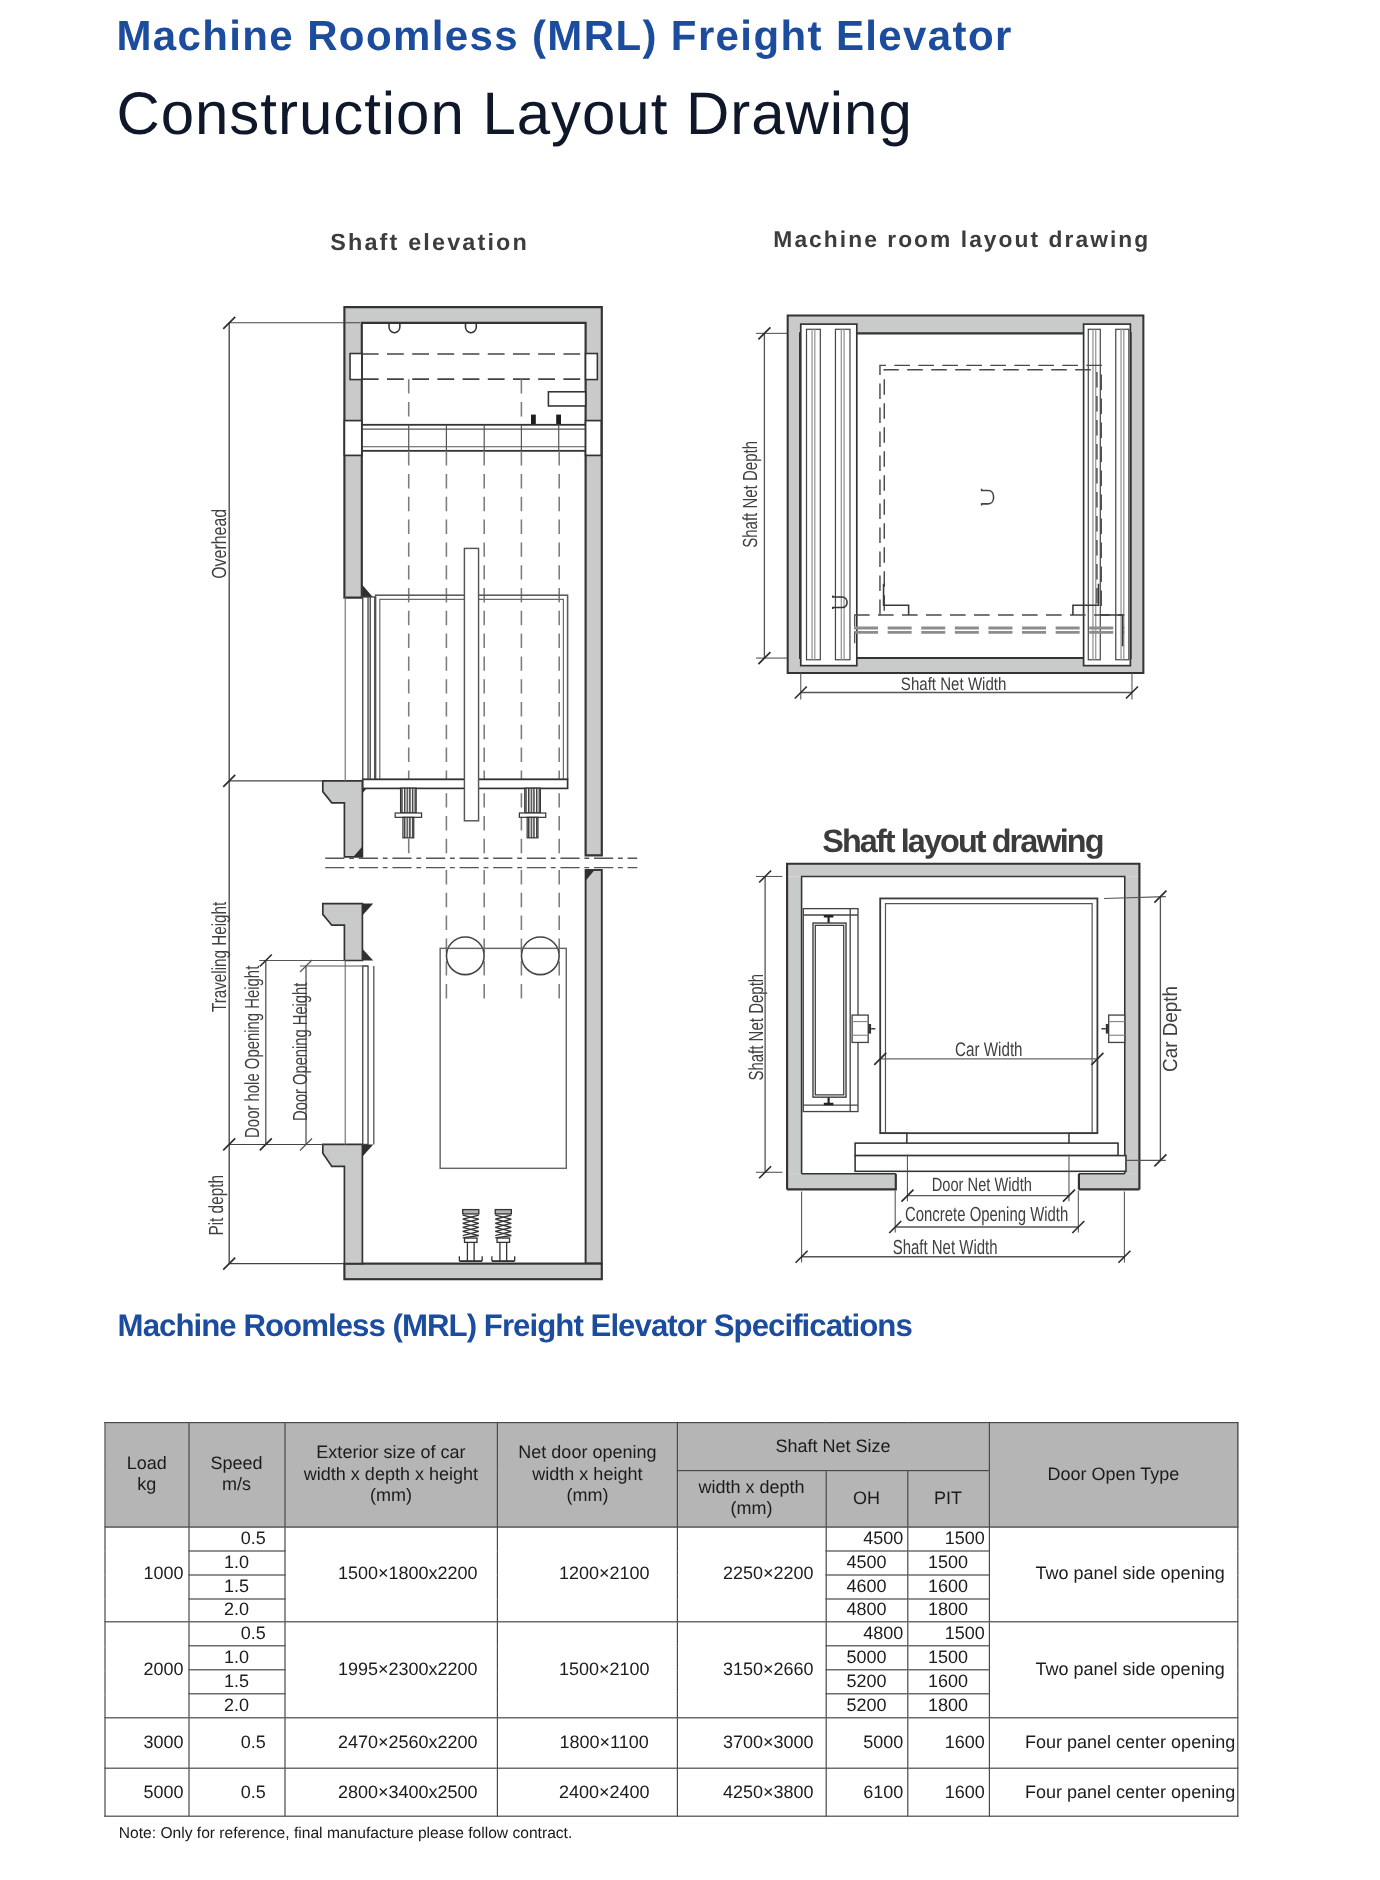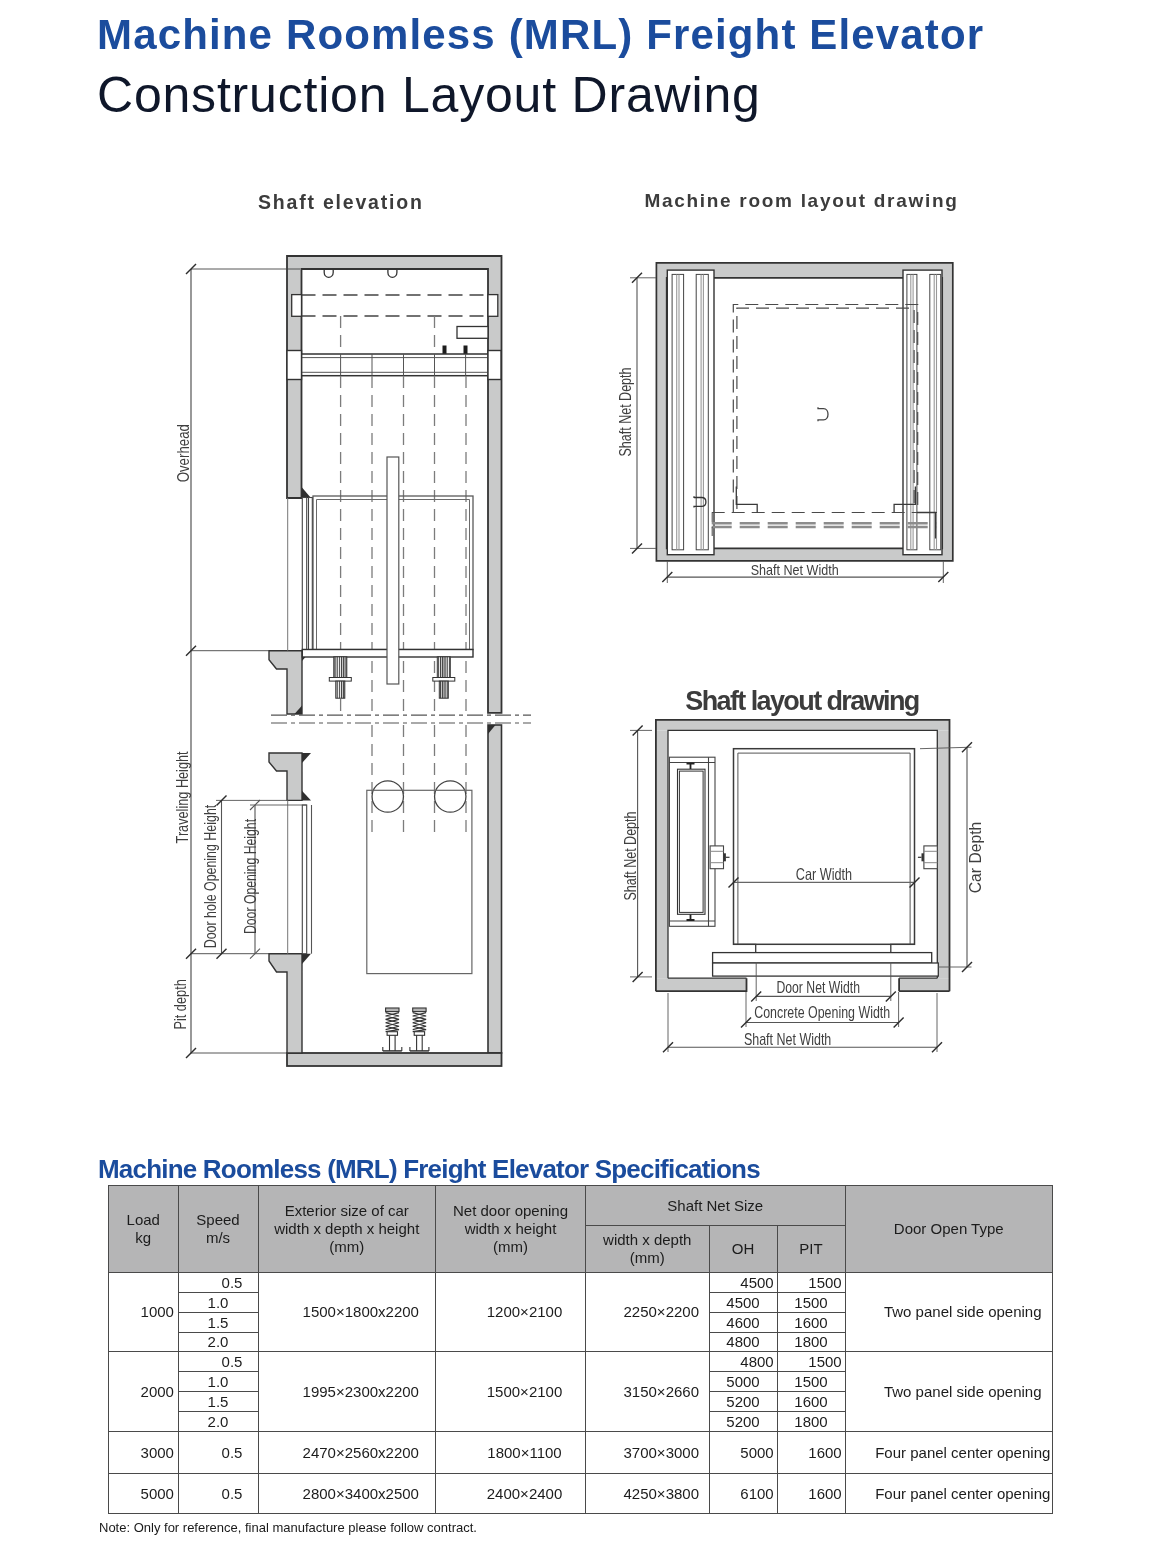--- a/index.html
+++ b/index.html
@@ -1,38 +1,38 @@
 <!DOCTYPE html>
 <html><head>
 <meta charset="utf-8">
 <style>
   html,body{margin:0;padding:0;}
   body{width:1150px;height:1567px;position:relative;background:#ffffff;
        font-family:"Liberation Sans",sans-serif;overflow:hidden;}
   .abs{position:absolute;}
-  #t1{left:97px;top:11px;font-size:42px;font-weight:bold;color:#1b4c9d;letter-spacing:1.15px;}
+  #t1{left:97px;top:11px;font-size:35px;font-weight:bold;color:#1b4c9d;letter-spacing:1.15px;}
   #t2{left:97px;top:66px;font-size:50px;font-weight:normal;color:#0f172a;letter-spacing:0.8px;}
   .dtitle{font-size:19.5px;font-weight:bold;color:#3c3c3c;letter-spacing:1.8px;}
-  #spectitle{left:98px;top:1154px;font-size:26px;font-weight:bold;color:#1b4c9d;letter-spacing:-0.8px;}
+  #spectitle{left:98px;top:1089px;font-size:26px;font-weight:bold;color:#1b4c9d;letter-spacing:-0.8px;}
   #note{left:99px;top:1520px;font-size:13px;color:#1a1a1a;}
   table{border-collapse:collapse;table-layout:fixed;}
-  #spec{left:108px;top:1185px;width:944px;}
+  #spec{left:87px;top:1185px;width:944px;}
   #spec td{border:1px solid #4a4a4a;text-align:center;vertical-align:middle;
            font-size:15px;color:#1c1c1c;padding:0;line-height:18px;}
   #spec .hd{background:#b5b5b6;}
   #spec td.gl{border-top:1.5px solid #3a3a3a;padding-left:28px;}
 </style>
 </head>
 <body>
 
 <div class="abs" id="t1">Machine Roomless (MRL) Freight Elevator</div>
 
 <div class="abs" id="t2">Construction Layout Drawing</div>
 
-<div class="abs dtitle" style="left:258px;top:191px;width:200px;text-align:left;">Shaft elevation</div>
+<div class="abs dtitle" style="left:258px;top:191px;width:200px;text-align:center;">Shaft elevation</div>
 
 <div class="abs dtitle" style="left:630px;top:190px;width:343px;text-align:center;font-size:19px;letter-spacing:1.7px;">Machine room layout drawing</div>
 
 <div class="abs dtitle" style="left:632px;top:666px;width:340px;text-align:center;font-size:27px;letter-spacing:-1.6px;margin-top:20px;">Shaft layout drawing</div>
 
 <svg class="abs" style="left:0;top:0" width="1150" height="1567" viewBox="0 0 1150 1567">
 <defs>
 <pattern id="hatch" width="2.2" height="2.2" patternUnits="userSpaceOnUse">
   <rect width="2.2" height="2.2" fill="#fff"></rect>
   <rect width="1.2" height="2.2" fill="#3a3a3a"></rect>

